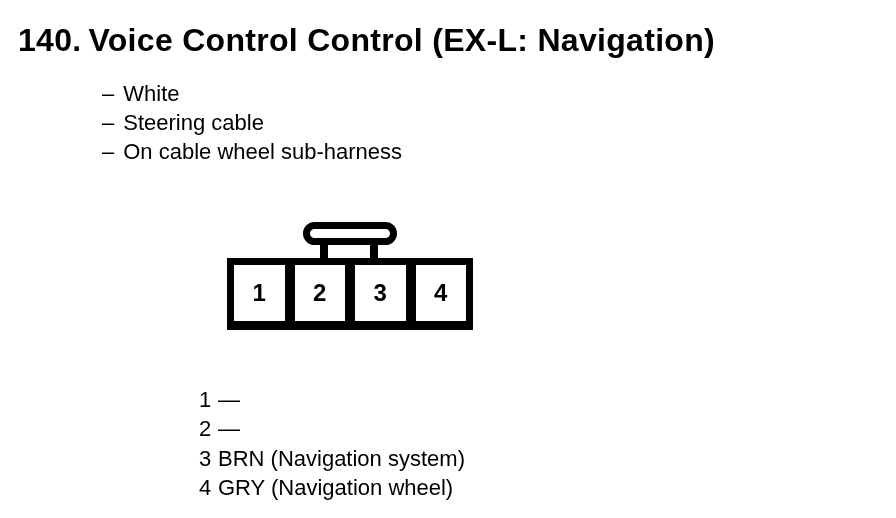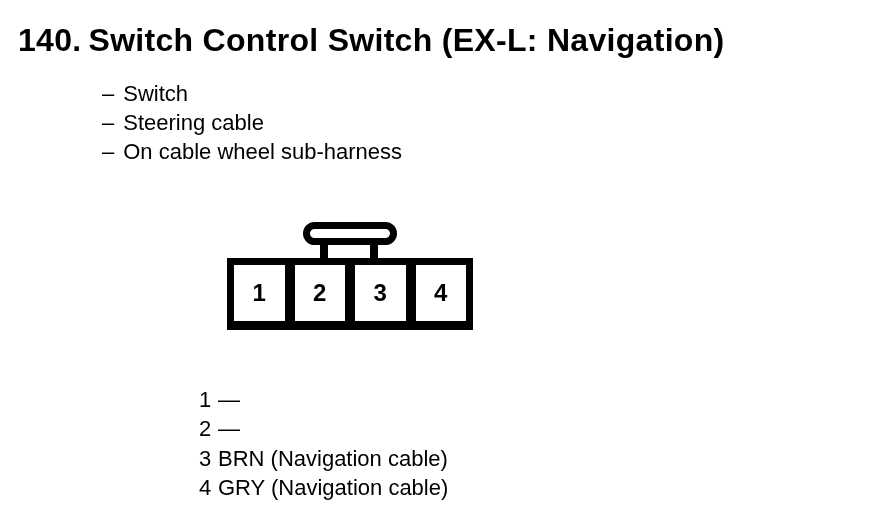--- a/index.html
+++ b/index.html
@@ -89,27 +89,27 @@
     flex: 0 0 19px;
   }
 </style>
 </head>
 <body>
 
 <div class="page">
 
   <div class="title-row">
     <span>140.</span>
-    <span>Switch Control Switch (EX-L: Navigation)</span>
+    <span>Voice Control Control (EX-L: Navigation)</span>
   </div>
 
   <div class="notes">
     <div class="note-row">
       <span>–</span>
-      <span>Switch</span>
+      <span>White</span>
     </div>
     <div class="note-row">
       <span>–</span>
       <span>Steering cable</span>
     </div>
     <div class="note-row">
       <span>–</span>
       <span>On cable wheel sub-harness</span>
     </div>
   </div>
@@ -139,21 +139,21 @@
     <div class="legend-row">
       <span class="pin-num">1</span>
       <span class="pin-wire">—</span>
     </div>
     <div class="legend-row">
       <span class="pin-num">2</span>
       <span class="pin-wire">—</span>
     </div>
     <div class="legend-row">
       <span class="pin-num">3</span>
-      <span class="pin-wire">BRN (Navigation cable)</span>
+      <span class="pin-wire">BRN (Navigation system)</span>
     </div>
     <div class="legend-row">
       <span class="pin-num">4</span>
-      <span class="pin-wire">GRY (Navigation cable)</span>
+      <span class="pin-wire">GRY (Navigation wheel)</span>
     </div>
   </div>
 
 </div>
 
 </body></html>

